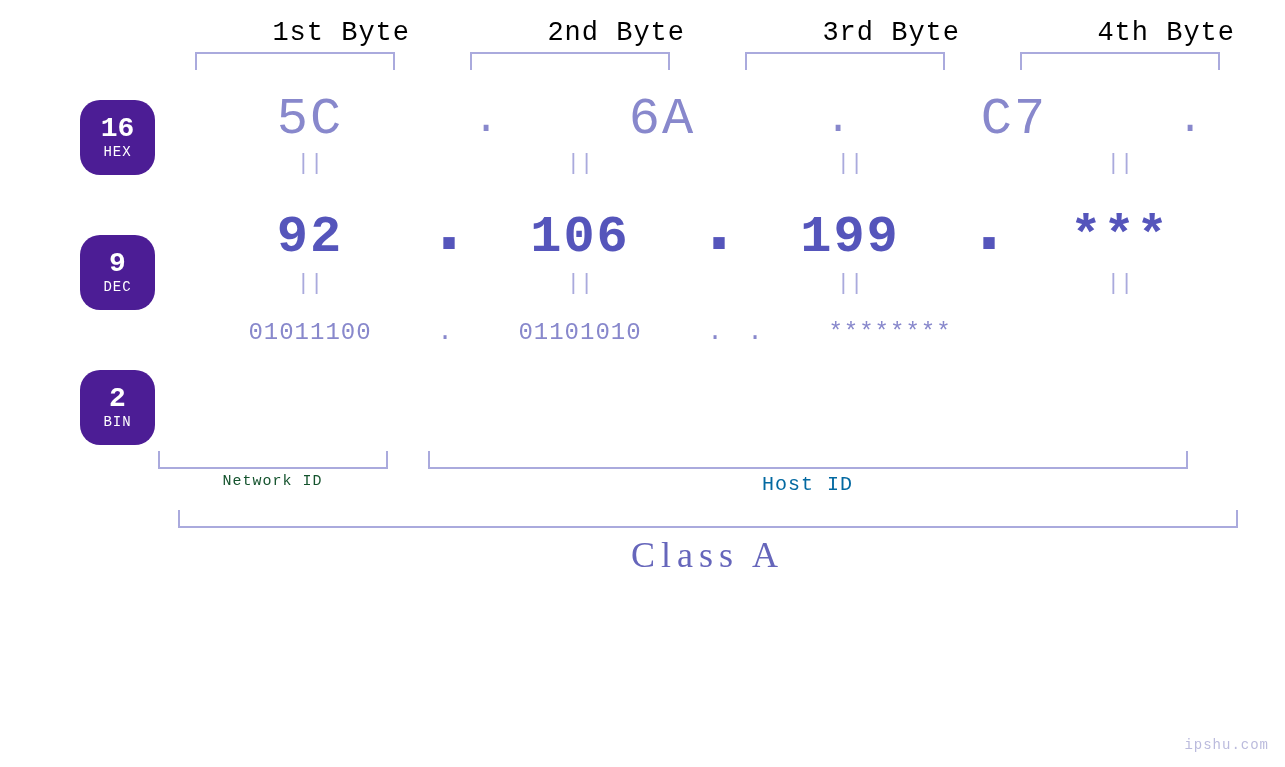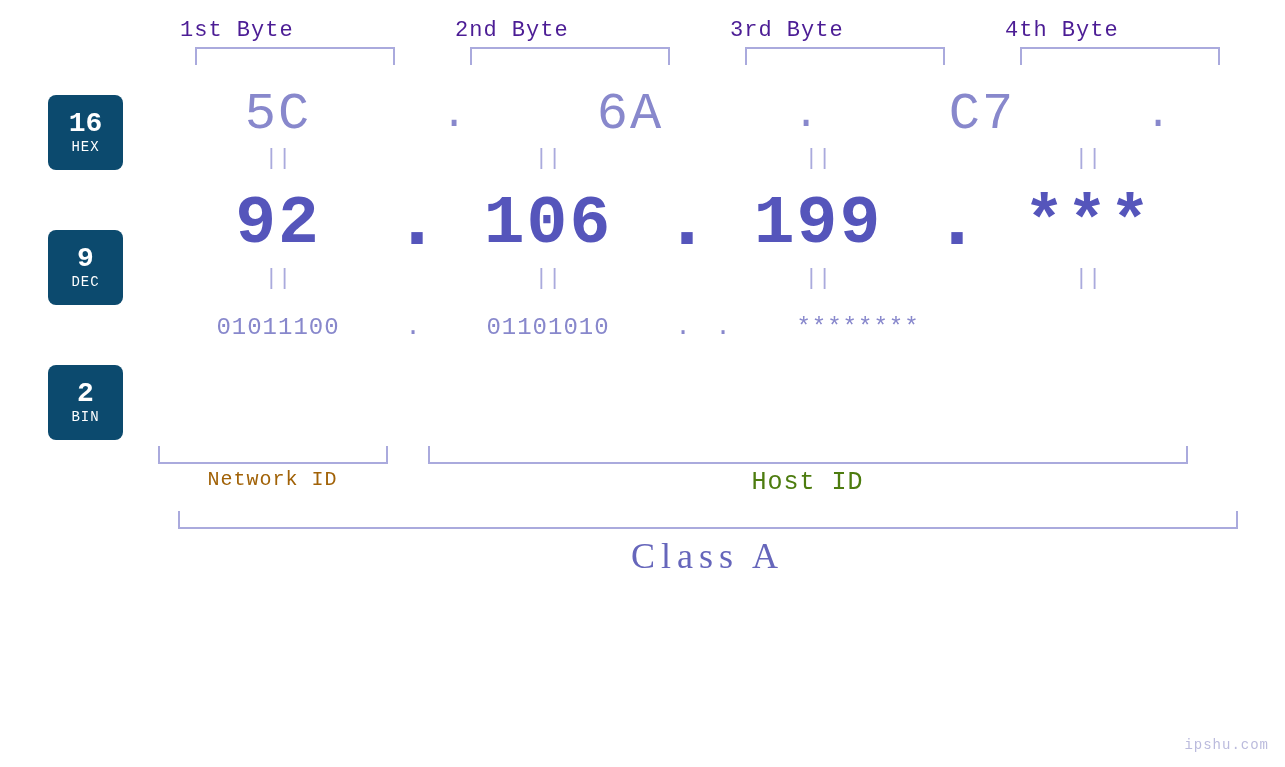--- a/index.html
+++ b/index.html
@@ -25,24 +25,24 @@
     
     .byte-headers {
       display: flex;
       width: 1100px;
       margin-left: 130px;
       margin-top: 18px;
       justify-content: space-around;
     }
 
     .byte-header {
-      color: #4c1d95;
-      font-size: 22px;
+      color: #000000;
+      font-size: 27px;
       letter-spacing: 1px;
-      text-align: left;
+      text-align: right;
       width: 230px;
     }
 
     
     .brackets-top {
       display: flex;
       width: 1100px;
       margin-left: 130px;
       margin-top: 4px;
       justify-content: space-around;
@@ -68,32 +68,33 @@
     
     .badges-col {
       display: flex;
       flex-direction: column;
       margin-left: 48px;
       margin-top: 20px;
       gap: 60px;
     }
 
     .badge {
-      background: #0c4a6e;
+      background: #4c1d95;
       color: white;
-      border-radius: 8px;
+      border-radius: 20px;
       width: 75px;
       height: 75px;
       display: flex;
       flex-direction: column;
       align-items: center;
       justify-content: center;
       font-size: 28px;
       font-weight: bold;
       line-height: 1.1;
+      margin-left: 32px;
     }
 
     .badge .base-label {
       font-size: 14px;
       font-weight: normal;
       letter-spacing: 1px;
     }
 
     
     .rows-area {
@@ -147,21 +148,21 @@
       color: #aaaadd;
       line-height: 1;
     }
 
     .eq-sep {
       width: 40px;
     }
 
     
     .dec-value {
-      font-size: 68px;
+      font-size: 52px;
       font-weight: bold;
       color: #5555bb;
       letter-spacing: 2px;
       margin-top: 16px;
     }
 
     .dec-dot {
       font-size: 80px;
       font-weight: bold;
       color: #5555bb;
@@ -304,23 +305,23 @@
 
   <div style="display:flex; width:1100px; margin-left:130px; margin-top:6px; align-items:flex-end;">
 
     <div style="width:230px; height:18px; border-bottom:2px solid #aaaadd; border-left:2px solid #aaaadd; border-right:2px solid #aaaadd;"></div>
     <div style="width:40px;"></div>
 
     <div style="width:760px; height:18px; border-bottom:2px solid #aaaadd; border-left:2px solid #aaaadd; border-right:2px solid #aaaadd;"></div>
   </div>
 
   <div style="display:flex; width:1100px; margin-left:130px; margin-top:4px;">
-    <div style="width:230px; text-align:center; color:#a16207; font-size:20px; font-family:'Courier New',monospace; letter-spacing:1px;">Network ID</div>
+    <div style="width:230px; text-align:center; color:#14532d; font-size:15px; font-family:'Courier New',monospace; letter-spacing:1px;">Network ID</div>
     <div style="width:40px;"></div>
-    <div style="width:760px; text-align:center; color:#4d7c0f; font-size:25px; font-family:'Courier New',monospace; letter-spacing:1px;">Host ID</div>
+    <div style="width:760px; text-align:center; color:#0369a1; font-size:20px; font-family:'Courier New',monospace; letter-spacing:1px;">Host ID</div>
   </div>
 
   <div style="width:1060px; margin-left:130px; margin-top:14px; height:18px; border-bottom:2px solid #aaaadd; border-left:2px solid #aaaadd; border-right:2px solid #aaaadd;"></div>
 
   <div style="width:1060px; margin-left:130px; text-align:center; color:#6666bb; font-size:36px; letter-spacing:6px; font-family:Liberation Serif, serif; margin-top:6px;">Class A</div>
 
   <div class="watermark">ipshu.com</div>
 
 </div>
 

